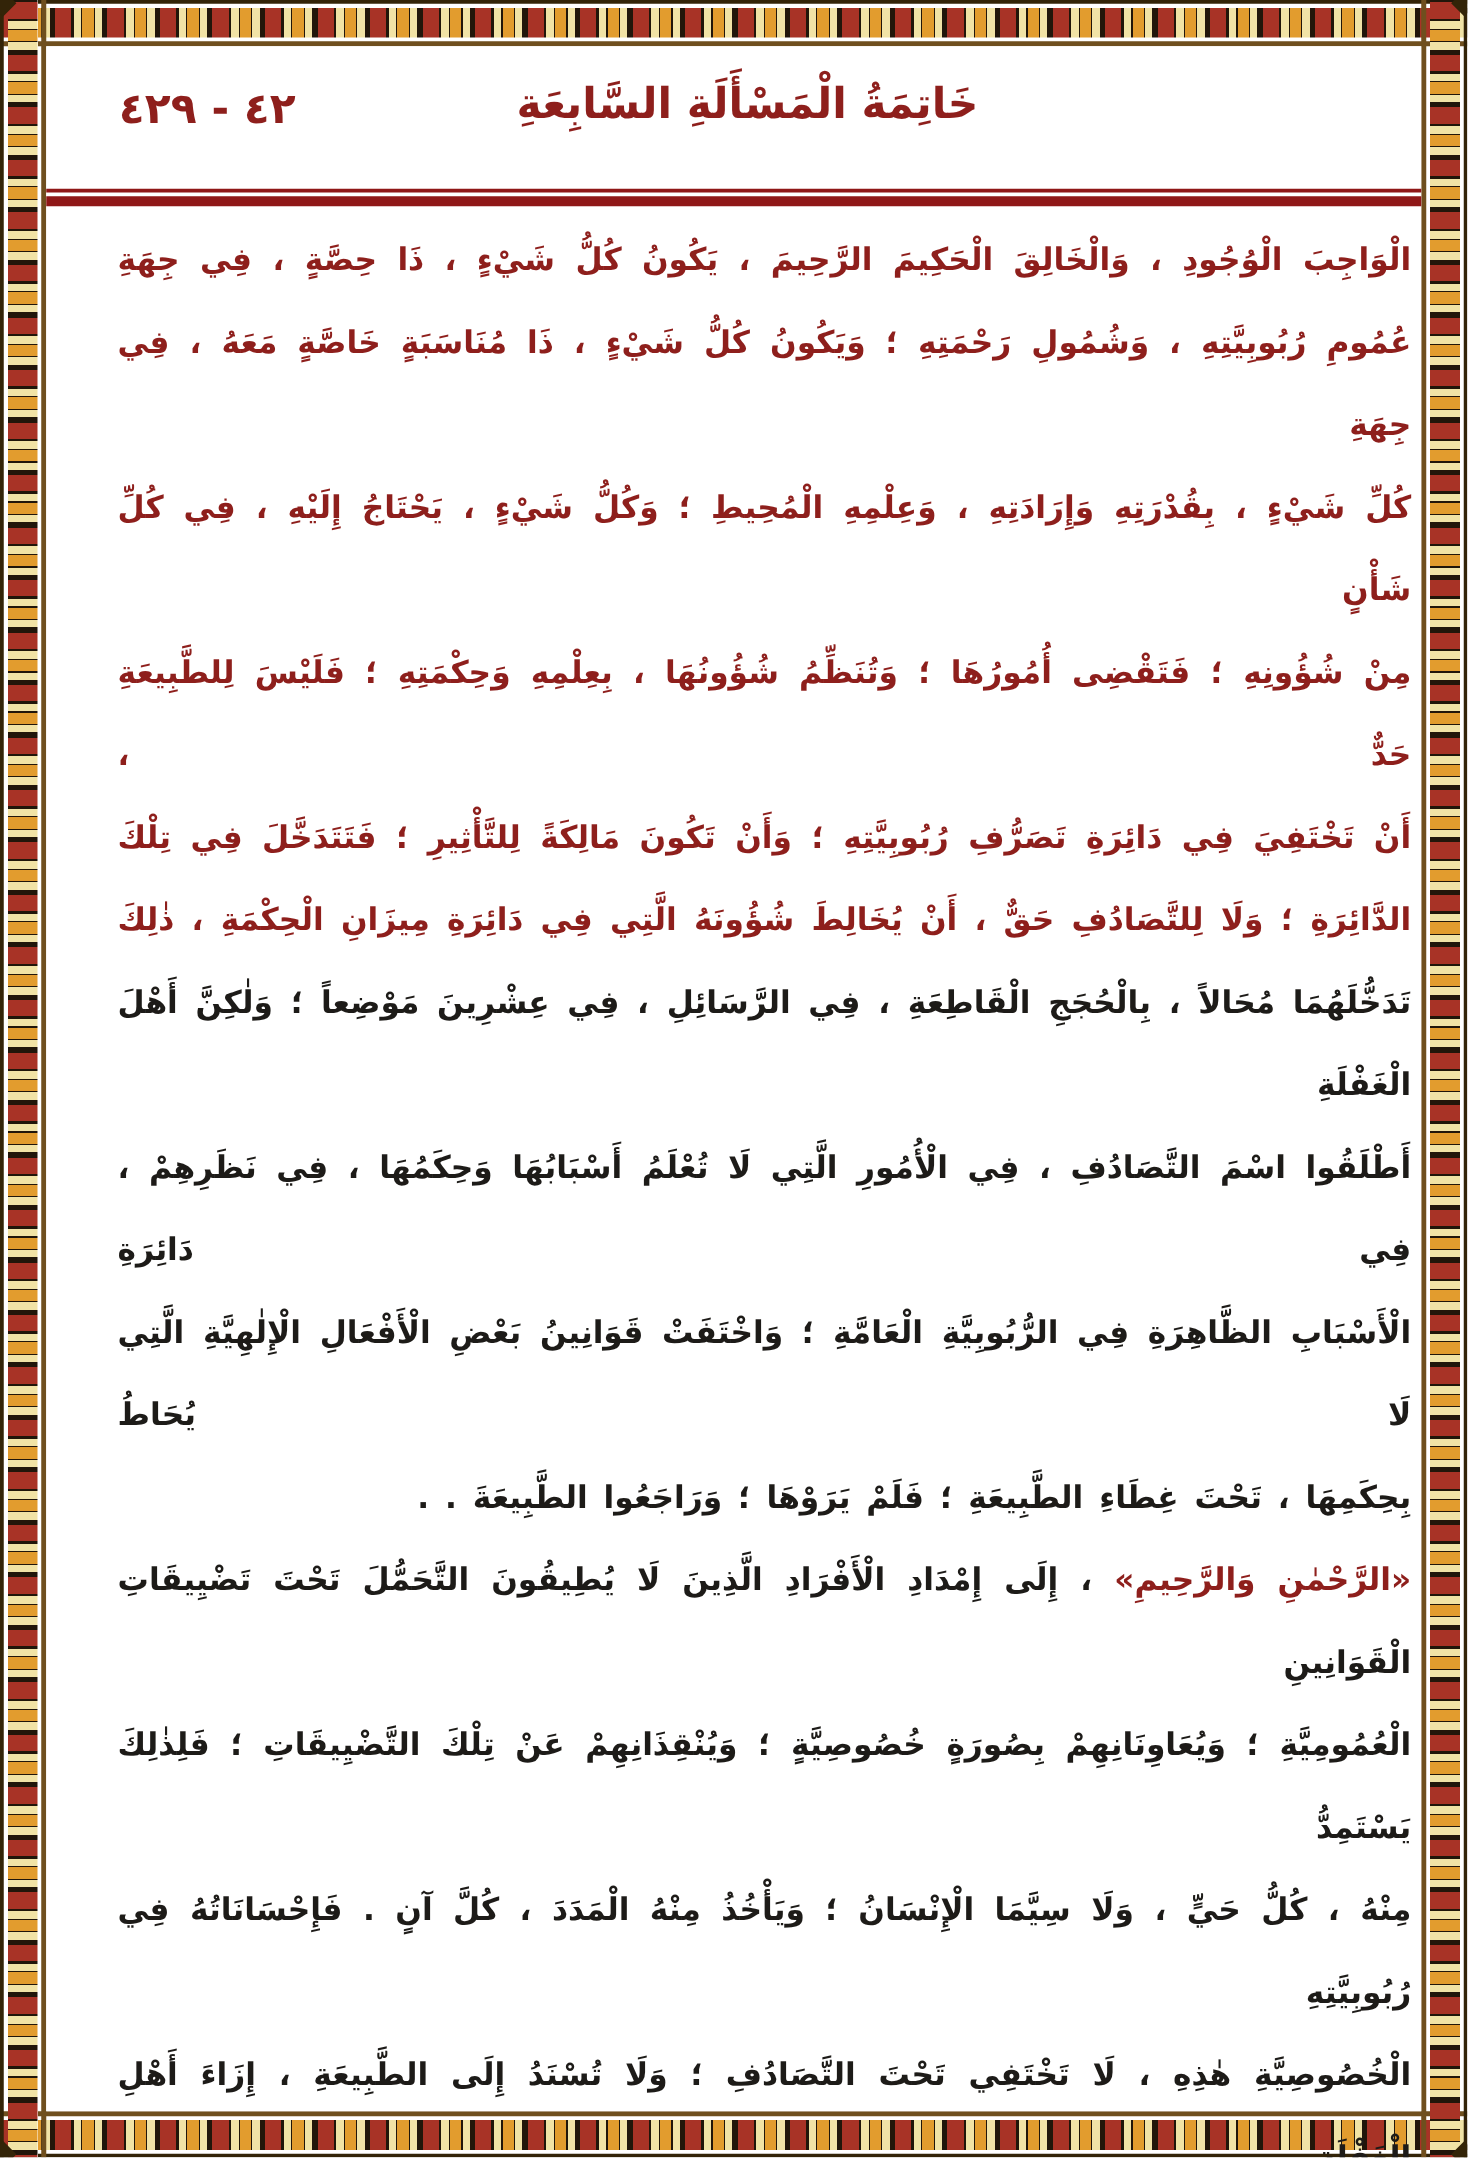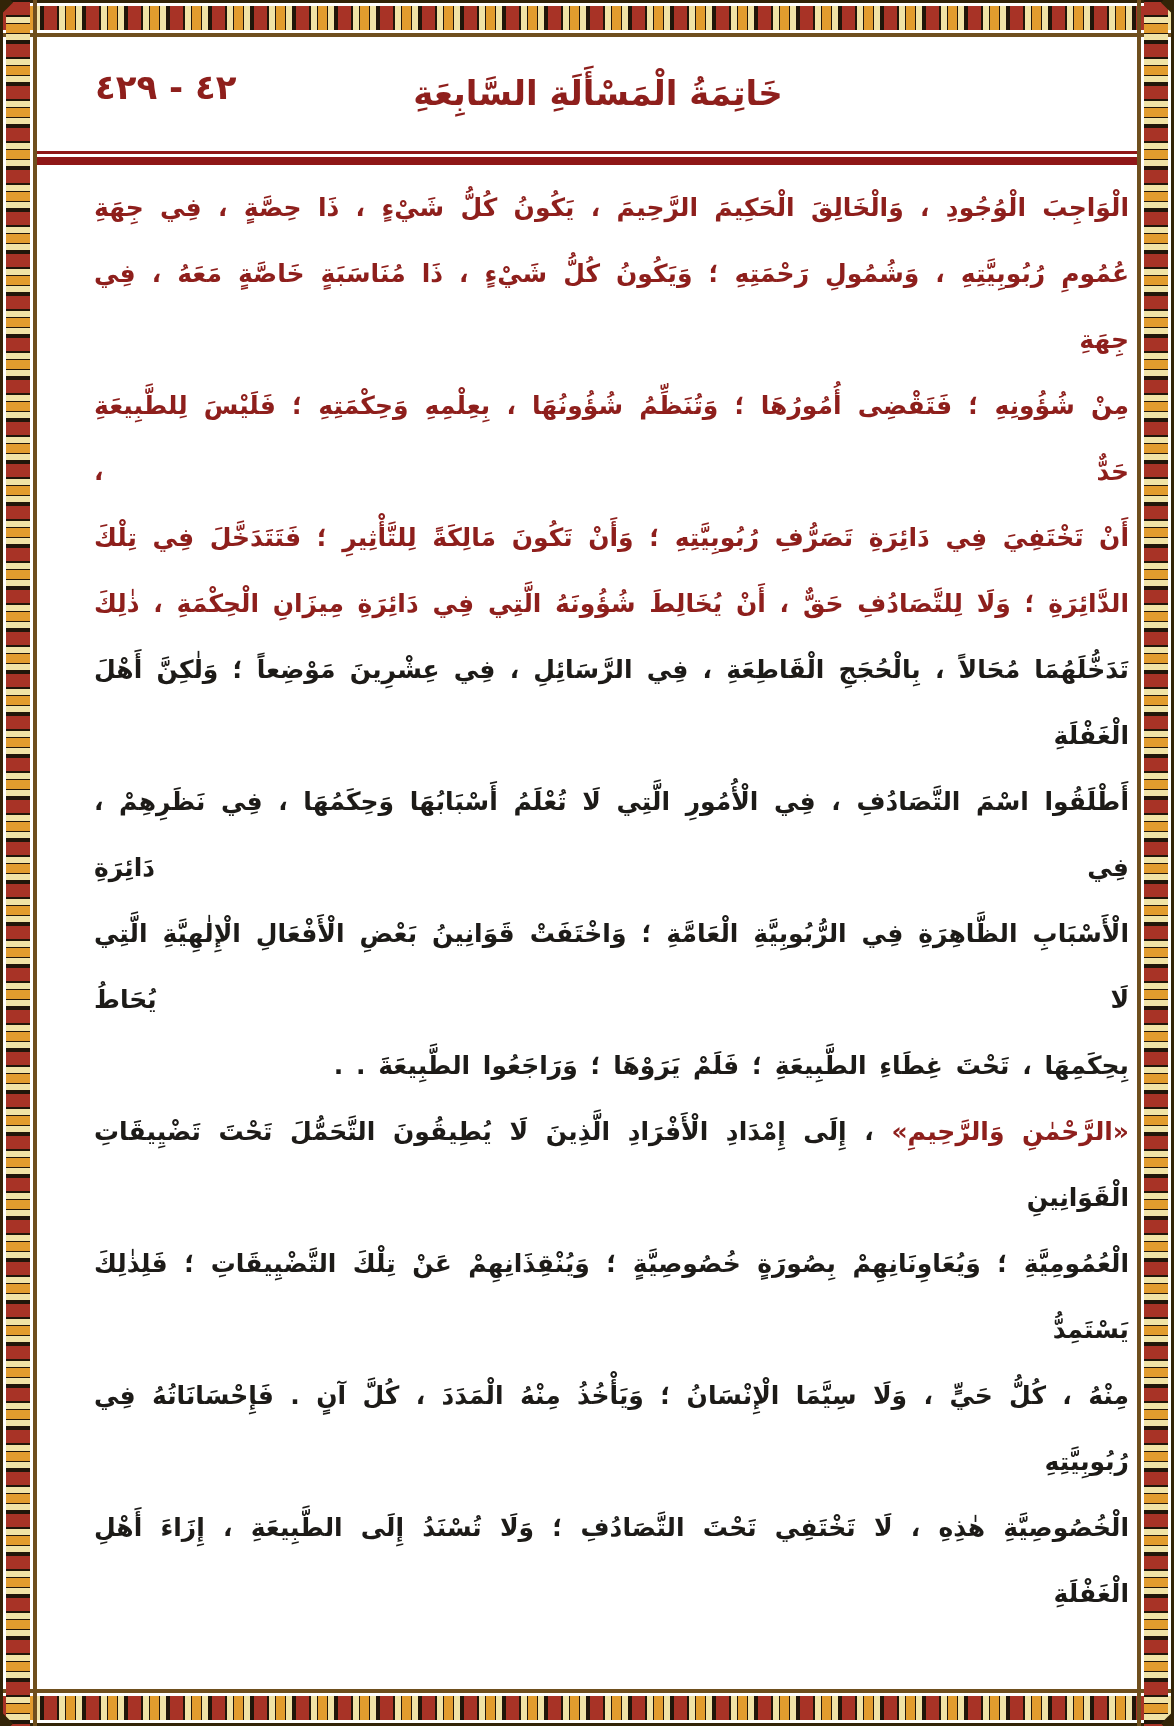--- a/index.html
+++ b/index.html
@@ -57,21 +57,21 @@
   }
   .header{position:relative;height:110px;}
   .page-number{
     position:absolute;left:28px;top:30px;
     direction:rtl;
     font-size:34px;font-weight:bold;color:var(--red);
     letter-spacing:4px;
     text-align:center;
   }
   .title{
-    margin:0;padding-top:36px;
+    margin:0;padding-top:26px;
     text-align:center;
     font-size:34px;font-weight:bold;color:var(--red);
   }
   .rule{
     margin:4px -8px 0 -30px;   
     height:14px;box-sizing:border-box;
     border-top:3px solid var(--rule);
     border-bottom:8px solid var(--rule);
   }
   .body{
@@ -107,20 +107,21 @@
       <div class="page-number">٤٢ - ٤٢٩</div>
       <h1 class="title">خَاتِمَةُ الْمَسْأَلَةِ السَّابِعَةِ</h1>
     </div>
 
     <div class="rule"></div>
 
     <div class="body">
       <div id="lines">
           <div class="line justify"><span class="seg-red">الْوَاجِبَ الْوُجُودِ ، وَالْخَالِقَ الْحَكِيمَ الرَّحِيمَ ، يَكُونُ كُلُّ شَيْءٍ ، ذَا حِصَّةٍ ، فِي جِهَةِ</span></div>
           <div class="line justify"><span class="seg-red">عُمُومِ رُبُوبِيَّتِهِ ، وَشُمُولِ رَحْمَتِهِ ؛ وَيَكُونُ كُلُّ شَيْءٍ ، ذَا مُنَاسَبَةٍ خَاصَّةٍ مَعَهُ ، فِي جِهَةِ</span></div>
+          <div class="line justify"><span class="seg-red">كُلِّ شَيْءٍ ، بِقُدْرَتِهِ وَإِرَادَتِهِ ، وَعِلْمِهِ الْمُحِيطِ ؛ وَكُلُّ شَيْءٍ ، يَحْتَاجُ إِلَيْهِ ، فِي كُلِّ شَأْنٍ</span></div>
           <div class="line justify"><span class="seg-red">مِنْ شُؤُونِهِ ؛ فَتَقْضِى أُمُورُهَا ؛ وَتُنَظِّمُ شُؤُونُهَا ، بِعِلْمِهِ وَحِكْمَتِهِ ؛ فَلَيْسَ لِلطَّبِيعَةِ حَدٌّ ،</span></div>
           <div class="line justify"><span class="seg-red">أَنْ تَخْتَفِيَ فِي دَائِرَةِ تَصَرُّفِ رُبُوبِيَّتِهِ ؛ وَأَنْ تَكُونَ مَالِكَةً لِلتَّأْثِيرِ ؛ فَتَتَدَخَّلَ فِي تِلْكَ</span></div>
           <div class="line justify"><span class="seg-red">الدَّائِرَةِ ؛ وَلَا لِلتَّصَادُفِ حَقٌّ ، أَنْ يُخَالِطَ شُؤُونَهُ الَّتِي فِي دَائِرَةِ مِيزَانِ الْحِكْمَةِ ، ذٰلِكَ</span></div>
           <div class="line justify"><span class="seg-black">تَدَخُّلَهُمَا مُحَالاً ، بِالْحُجَجِ الْقَاطِعَةِ ، فِي الرَّسَائِلِ ، فِي عِشْرِينَ مَوْضِعاً ؛ وَلٰكِنَّ أَهْلَ الْغَفْلَةِ</span></div>
           <div class="line justify"><span class="seg-black">أَطْلَقُوا اسْمَ التَّصَادُفِ ، فِي الْأُمُورِ الَّتِي لَا تُعْلَمُ أَسْبَابُهَا وَحِكَمُهَا ، فِي نَظَرِهِمْ ، فِي دَائِرَةِ</span></div>
           <div class="line justify"><span class="seg-black">الْأَسْبَابِ الظَّاهِرَةِ فِي الرُّبُوبِيَّةِ الْعَامَّةِ ؛ وَاخْتَفَتْ قَوَانِينُ بَعْضِ الْأَفْعَالِ الْإِلٰهِيَّةِ الَّتِي لَا يُحَاطُ</span></div>
           <div class="line end"><span class="seg-black">بِحِكَمِهَا ، تَحْتَ غِطَاءِ الطَّبِيعَةِ ؛ فَلَمْ يَرَوْهَا ؛ وَرَاجَعُوا الطَّبِيعَةَ . .</span></div>
           <div class="line justify"><span class="seg-red">«الرَّحْمٰنِ وَالرَّحِيمِ» </span><span class="seg-black">، إِلَى إِمْدَادِ الْأَفْرَادِ الَّذِينَ لَا يُطِيقُونَ التَّحَمُّلَ تَحْتَ تَضْيِيقَاتِ الْقَوَانِينِ</span></div>
           <div class="line justify"><span class="seg-black">الْعُمُومِيَّةِ ؛ وَيُعَاوِنَانِهِمْ بِصُورَةٍ خُصُوصِيَّةٍ ؛ وَيُنْقِذَانِهِمْ عَنْ تِلْكَ التَّضْيِيقَاتِ ؛ فَلِذٰلِكَ يَسْتَمِدُّ</span></div>
           <div class="line justify"><span class="seg-black">مِنْهُ ، كُلُّ حَيٍّ ، وَلَا سِيَّمَا الْإِنْسَانُ ؛ وَيَأْخُذُ مِنْهُ الْمَدَدَ ، كُلَّ آنٍ . فَإِحْسَانَاتُهُ فِي رُبُوبِيَّتِهِ</span></div>

